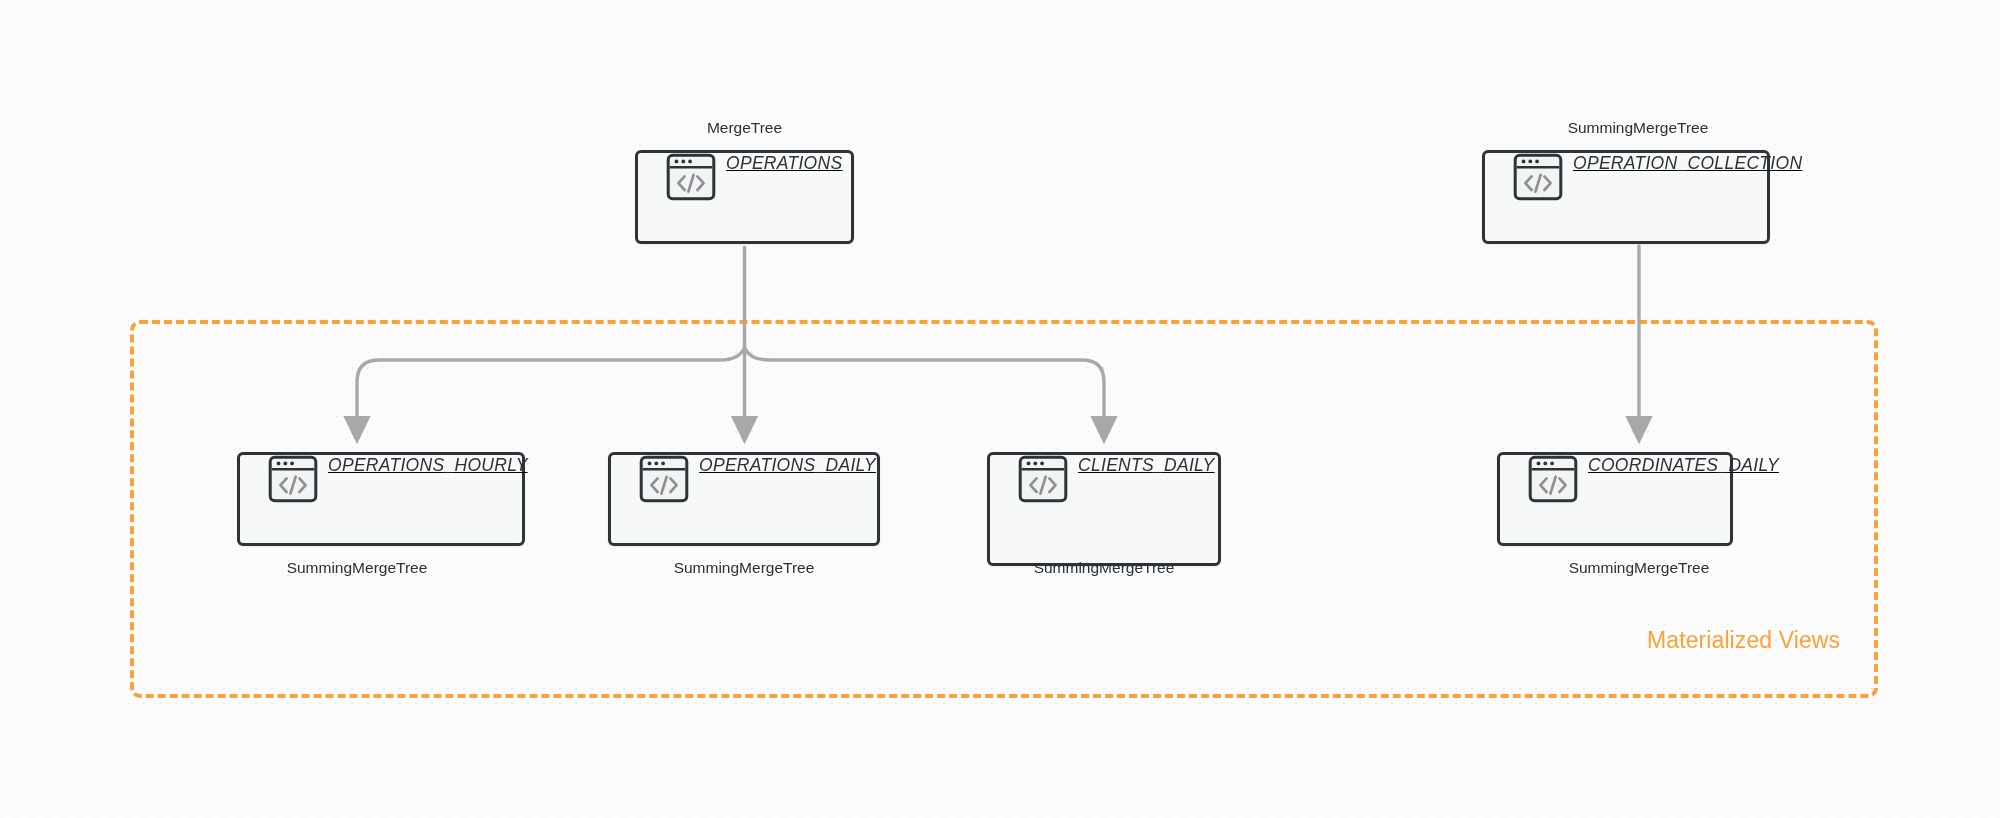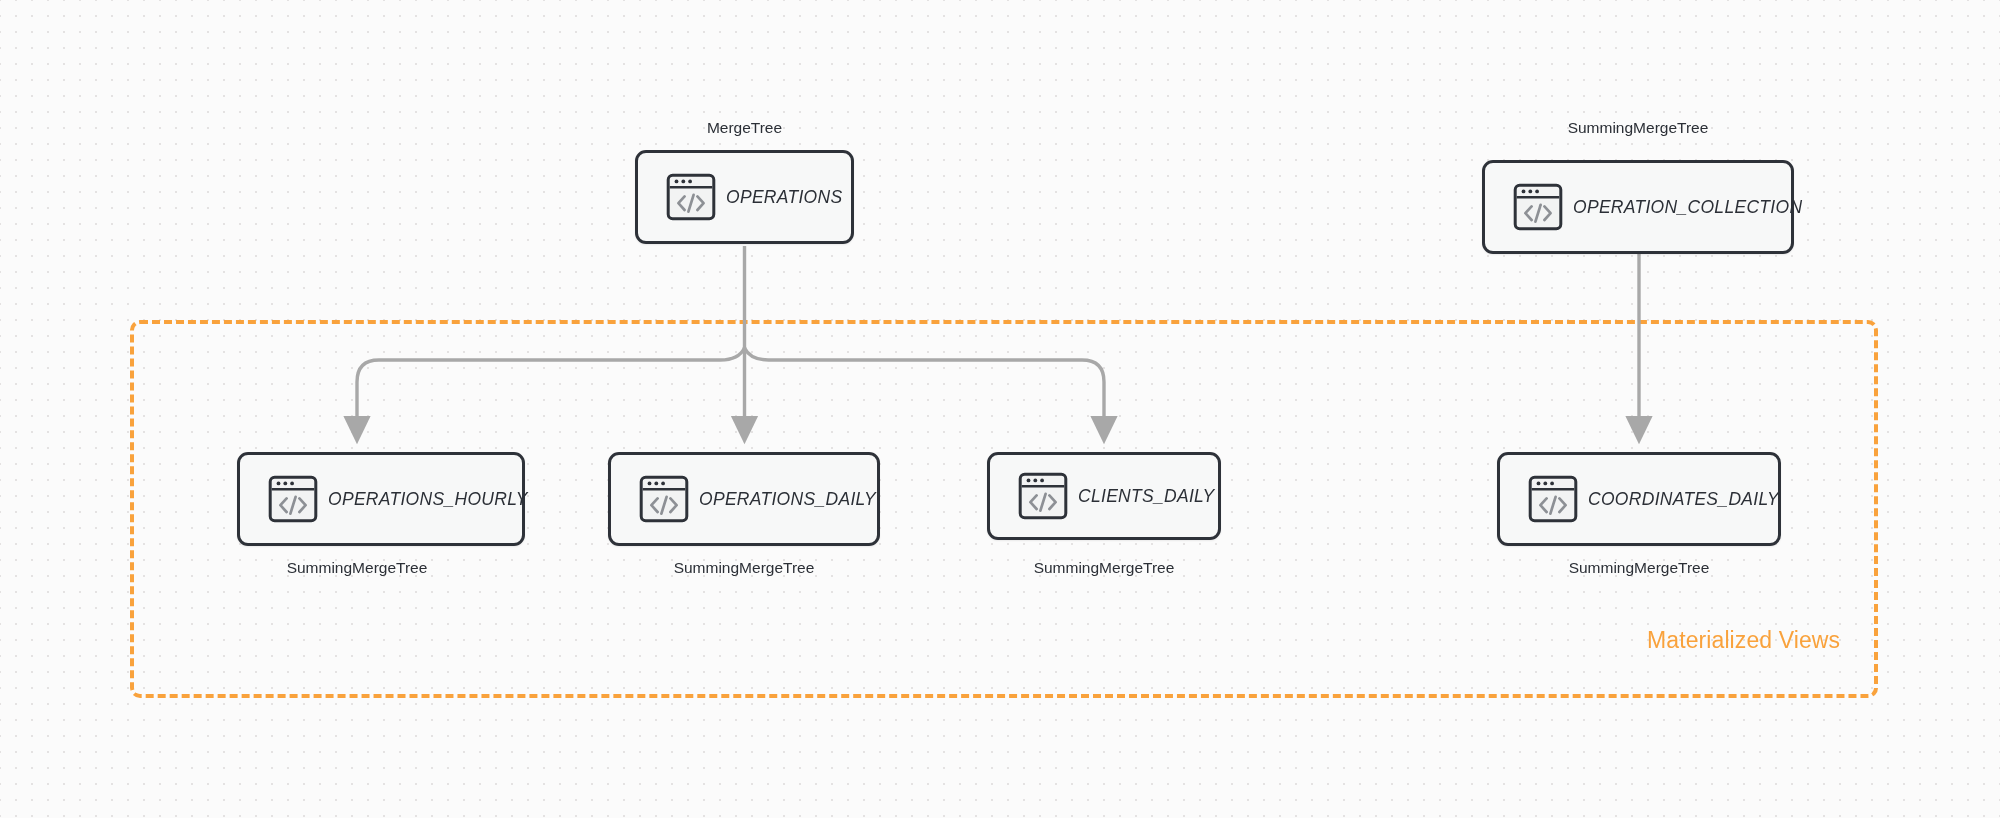--- a/index.html
+++ b/index.html
@@ -43,25 +43,25 @@
     letter-spacing: 0.1px;
     white-space: nowrap;
     margin-left: 15px;
   }
 
   
   .node {
     position: absolute;
     box-sizing: border-box;
     display: flex;
-    align-items: center;
     background: #f7f8f8;
     border: 3.2px solid #2e3239;
-    border-radius: 11px;
+    border-radius: 6px;
     box-shadow: 0 1px 2px rgba(0,0,0,0.07);
+    text-decoration: underline;
   }
   .node-icon {
     flex: 0 0 auto;
     margin-left: 28px;
     width: 50px;
     height: 48px;
   }
   .node-label {
     flex: 1 1 auto;
     text-align: center;
@@ -118,21 +118,21 @@
             <circle cx="10.5" cy="8.4" r="1.9" fill="#2e3239"></circle>
             <circle cx="17.3" cy="8.4" r="1.9" fill="#2e3239"></circle>
             <circle cx="24.1" cy="8.4" r="1.9" fill="#2e3239"></circle>
             <path d="M 18.6 23.4 L 12.4 30.2 L 18.6 37" fill="none" stroke="#8d9095" stroke-width="2.7" stroke-linecap="round" stroke-linejoin="round"></path>
             <path d="M 31.4 23.4 L 37.6 30.2 L 31.4 37" fill="none" stroke="#8d9095" stroke-width="2.7" stroke-linecap="round" stroke-linejoin="round"></path>
             <path d="M 27.6 21.8 L 22.4 38.6" fill="none" stroke="#8d9095" stroke-width="2.7" stroke-linecap="round"></path>
           </svg></span>
         <span class="node-label">OPERATIONS</span>
       </div>
       <div class="caption" style="left: 744.5px; top: 119px;">MergeTree</div>
-      <div class="node" style="left: 1482px; top: 160px; width: 312px; height: 94px;">
+      <div class="node" style="left: 1482px; top: 150px; width: 288px; height: 94px;">
         <span class="node-icon"><svg viewBox="0 0 50 48" width="50" height="48">
             <rect x="2.2" y="2.2" width="45.6" height="43.6" rx="4.5" fill="#f2f3f3" stroke="#2e3239" stroke-width="3"></rect>
             <path d="M 3.7 14.2 H 46.3" stroke="#2e3239" stroke-width="2.6"></path>
             <circle cx="10.5" cy="8.4" r="1.9" fill="#2e3239"></circle>
             <circle cx="17.3" cy="8.4" r="1.9" fill="#2e3239"></circle>
             <circle cx="24.1" cy="8.4" r="1.9" fill="#2e3239"></circle>
             <path d="M 18.6 23.4 L 12.4 30.2 L 18.6 37" fill="none" stroke="#8d9095" stroke-width="2.7" stroke-linecap="round" stroke-linejoin="round"></path>
             <path d="M 31.4 23.4 L 37.6 30.2 L 31.4 37" fill="none" stroke="#8d9095" stroke-width="2.7" stroke-linecap="round" stroke-linejoin="round"></path>
             <path d="M 27.6 21.8 L 22.4 38.6" fill="none" stroke="#8d9095" stroke-width="2.7" stroke-linecap="round"></path>
           </svg></span>
@@ -160,35 +160,35 @@
             <circle cx="10.5" cy="8.4" r="1.9" fill="#2e3239"></circle>
             <circle cx="17.3" cy="8.4" r="1.9" fill="#2e3239"></circle>
             <circle cx="24.1" cy="8.4" r="1.9" fill="#2e3239"></circle>
             <path d="M 18.6 23.4 L 12.4 30.2 L 18.6 37" fill="none" stroke="#8d9095" stroke-width="2.7" stroke-linecap="round" stroke-linejoin="round"></path>
             <path d="M 31.4 23.4 L 37.6 30.2 L 31.4 37" fill="none" stroke="#8d9095" stroke-width="2.7" stroke-linecap="round" stroke-linejoin="round"></path>
             <path d="M 27.6 21.8 L 22.4 38.6" fill="none" stroke="#8d9095" stroke-width="2.7" stroke-linecap="round"></path>
           </svg></span>
         <span class="node-label">OPERATIONS_DAILY</span>
       </div>
       <div class="caption" style="left: 744px; top: 559px;">SummingMergeTree</div>
-      <div class="node" style="left: 987px; top: 452px; width: 234px; height: 88px;">
+      <div class="node" style="left: 987px; top: 452px; width: 234px; height: 114px;">
         <span class="node-icon"><svg viewBox="0 0 50 48" width="50" height="48">
             <rect x="2.2" y="2.2" width="45.6" height="43.6" rx="4.5" fill="#f2f3f3" stroke="#2e3239" stroke-width="3"></rect>
             <path d="M 3.7 14.2 H 46.3" stroke="#2e3239" stroke-width="2.6"></path>
             <circle cx="10.5" cy="8.4" r="1.9" fill="#2e3239"></circle>
             <circle cx="17.3" cy="8.4" r="1.9" fill="#2e3239"></circle>
             <circle cx="24.1" cy="8.4" r="1.9" fill="#2e3239"></circle>
             <path d="M 18.6 23.4 L 12.4 30.2 L 18.6 37" fill="none" stroke="#8d9095" stroke-width="2.7" stroke-linecap="round" stroke-linejoin="round"></path>
             <path d="M 31.4 23.4 L 37.6 30.2 L 31.4 37" fill="none" stroke="#8d9095" stroke-width="2.7" stroke-linecap="round" stroke-linejoin="round"></path>
             <path d="M 27.6 21.8 L 22.4 38.6" fill="none" stroke="#8d9095" stroke-width="2.7" stroke-linecap="round"></path>
           </svg></span>
         <span class="node-label">CLIENTS_DAILY</span>
       </div>
       <div class="caption" style="left: 1104px; top: 559px;">SummingMergeTree</div>
-      <div class="node" style="left: 1497px; top: 452px; width: 284px; height: 94px;">
+      <div class="node" style="left: 1497px; top: 452px; width: 236px; height: 94px;">
         <span class="node-icon"><svg viewBox="0 0 50 48" width="50" height="48">
             <rect x="2.2" y="2.2" width="45.6" height="43.6" rx="4.5" fill="#f2f3f3" stroke="#2e3239" stroke-width="3"></rect>
             <path d="M 3.7 14.2 H 46.3" stroke="#2e3239" stroke-width="2.6"></path>
             <circle cx="10.5" cy="8.4" r="1.9" fill="#2e3239"></circle>
             <circle cx="17.3" cy="8.4" r="1.9" fill="#2e3239"></circle>
             <circle cx="24.1" cy="8.4" r="1.9" fill="#2e3239"></circle>
             <path d="M 18.6 23.4 L 12.4 30.2 L 18.6 37" fill="none" stroke="#8d9095" stroke-width="2.7" stroke-linecap="round" stroke-linejoin="round"></path>
             <path d="M 31.4 23.4 L 37.6 30.2 L 31.4 37" fill="none" stroke="#8d9095" stroke-width="2.7" stroke-linecap="round" stroke-linejoin="round"></path>
             <path d="M 27.6 21.8 L 22.4 38.6" fill="none" stroke="#8d9095" stroke-width="2.7" stroke-linecap="round"></path>
           </svg></span>

